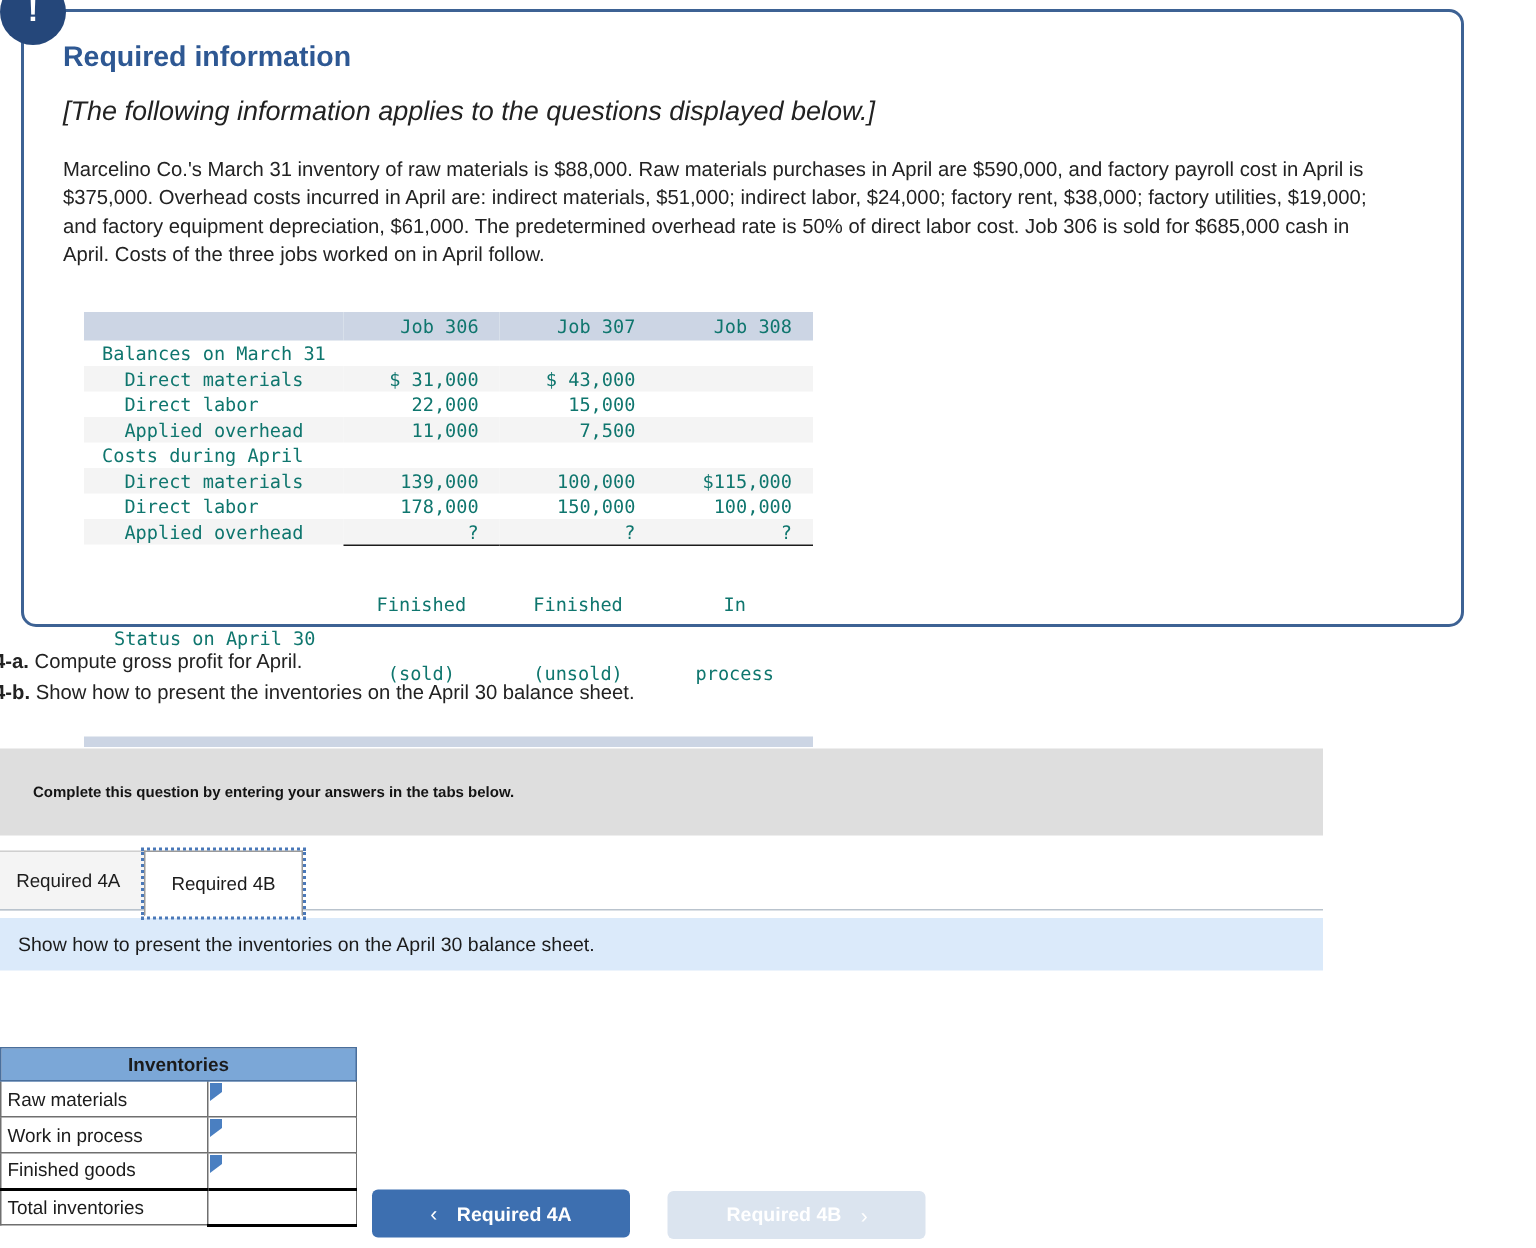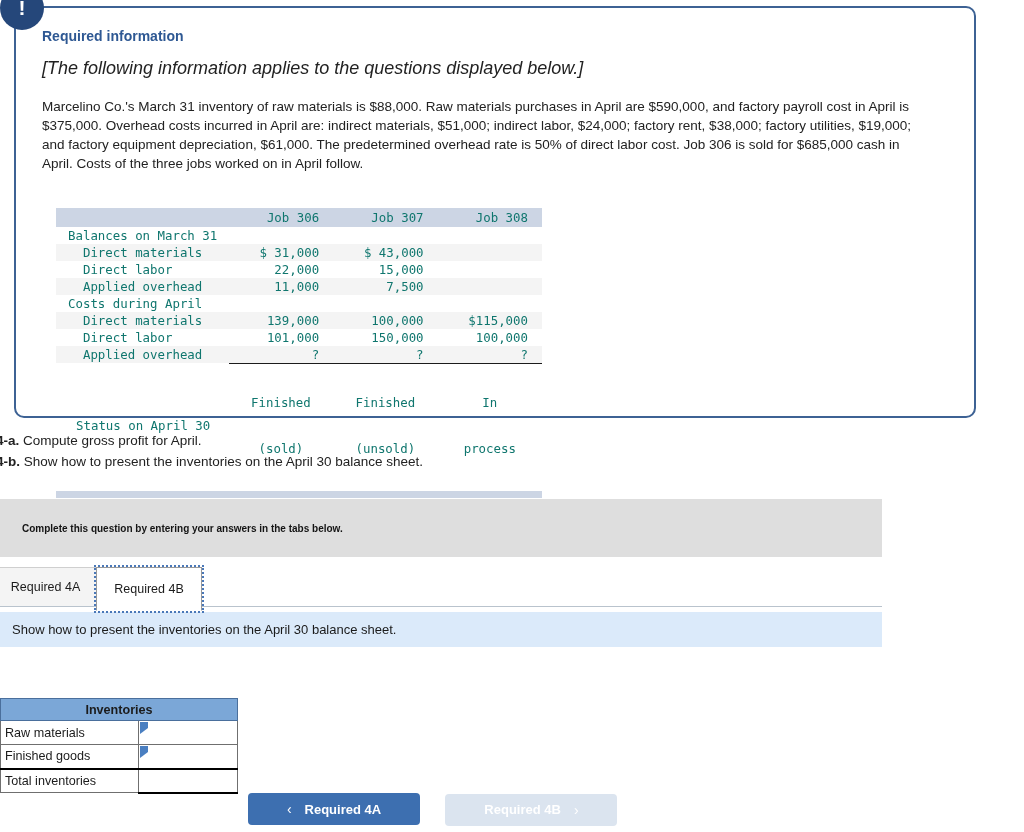--- a/index.html
+++ b/index.html
@@ -31,21 +31,21 @@
     color: #ffffff;
     font-size: 21px;
     font-weight: bold;
     line-height: 44px;
     text-align: center;
     z-index: 5;
   }
   .info-inner { padding: 20px 26px 0 26px; }
   .req-heading {
     color: #2e5893;
-    font-size: 14px;
+    font-size: 19px;
     font-weight: bold;
     margin: 0 0 14px 0;
   }
   .req-sub {
     font-style: italic;
     font-size: 18px;
     margin: 0 0 18px 0;
     color: #222;
   }
   .req-body {
@@ -237,21 +237,21 @@
             <td class="num"></td>
           </tr>
           <tr class="rowh shade">
             <td class="lbl">  Direct materials</td>
             <td class="num">139,000</td>
             <td class="num">100,000</td>
             <td class="num">$115,000</td>
           </tr>
           <tr class="rowh">
             <td class="lbl">  Direct labor</td>
-            <td class="num">101,000</td>
+            <td class="num">178,000</td>
             <td class="num">150,000</td>
             <td class="num">100,000</td>
           </tr>
           <tr class="rowh shade">
             <td class="lbl">  Applied overhead</td>
             <td class="num ul">?</td>
             <td class="num ul">?</td>
             <td class="num ul">?</td>
           </tr>
           <tr>
@@ -308,20 +308,27 @@
           <th class="inv-title" colspan="2">Inventories</th>
         </tr>
         <tr>
           <td class="inv-lbl">Raw materials</td>
           <td class="inv-cell">
             <span class="tri"></span>
             <span></span>
           </td>
         </tr>
         <tr>
+          <td class="inv-lbl">Work in process</td>
+          <td class="inv-cell">
+            <span class="tri"></span>
+            <span></span>
+          </td>
+        </tr>
+        <tr>
           <td class="inv-lbl">Finished goods</td>
           <td class="inv-cell">
             <span class="tri"></span>
             <span></span>
           </td>
         </tr>
         <tr class="total">
           <td class="inv-lbl">Total inventories</td>
           <td class="inv-cell">
             <span></span>

